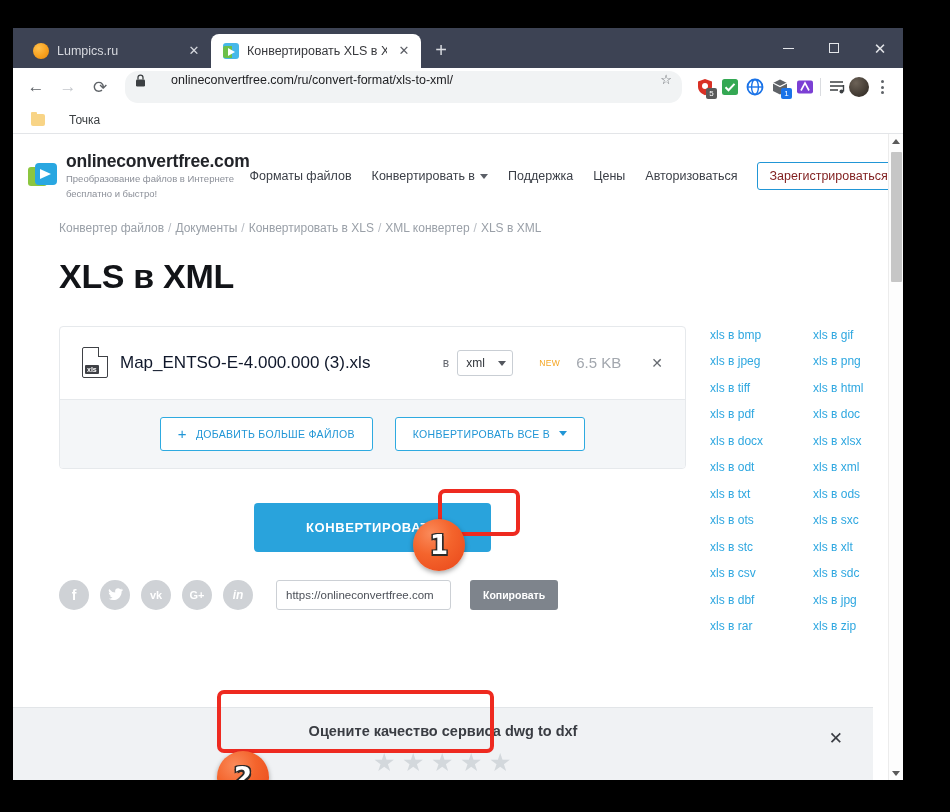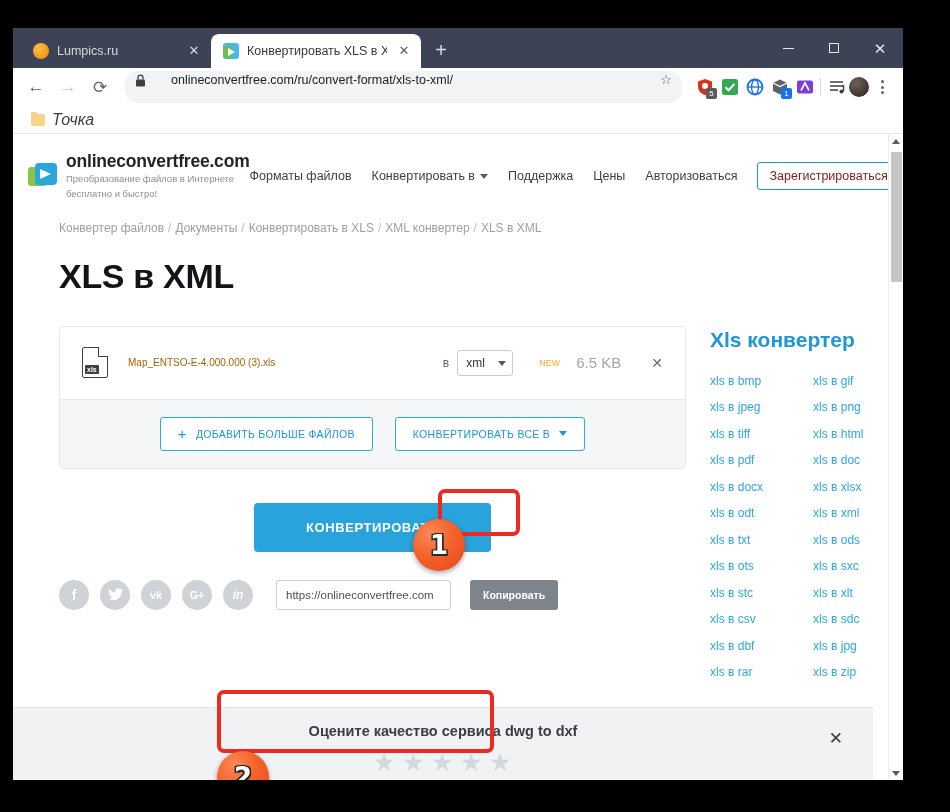--- a/index.html
+++ b/index.html
@@ -197,25 +197,24 @@
   .bookmarks-bar {
     height: 28px;
     background: #ffffff;
     border-bottom: 1px solid #e3e5e8;
     display: flex;
     align-items: center;
     padding-left: 12px;
     gap: 6px;
   }
   .bookmark {
-    display: flex; align-items: center; gap: 7px;
-    font-size: 16px; color: #3c4043;
+    display: flex; align-items: center; gap: 24px;
+    font-size: 12px; color: #3c4043;
     padding: 3px 6px; border-radius: 4px;
     cursor: pointer;
-    font-style: italic;
   }
   .folder-icon {
     width: 14px; height: 12px;
     background: #f8d486;
     border-radius: 1px 2px 2px 2px;
     position: relative;
   }
   .folder-icon::before {
     content: ""; position: absolute; left: 0; top: -2px;
     width: 6px; height: 3px; background: #f8d486; border-radius: 1px 1px 0 0;
@@ -391,23 +390,23 @@
     left: 2px; bottom: 3px;
     background: #3f4146;
     color: #ffffff;
     font-size: 7px;
     font-weight: bold;
     line-height: 9px;
     padding: 0 2px;
     border-radius: 1px;
   }
   .file-name {
-    margin-left: 20px;
-    font-size: 10px;
-    color: #a16207;
+    margin-left: 12px;
+    font-size: 17px;
+    color: #0f172a;
     white-space: nowrap;
   }
   .fmt-group {
     margin-left: auto;
     display: flex;
     align-items: center;
   }
   .fmt-label { font-size: 12px; color: #63676e; margin-right: 8px; }
   .fmt-select {
     appearance: none;
@@ -831,21 +830,20 @@
             <span class="social gplus">G+</span>
             <span class="social li">in</span>
 
             <input class="share-input" type="text" value="https://onlineconvertfree.com" style="">
             <button class="btn-copy">Копировать</button>
           </div>
 
         </div>
 
         <div class="col-side">
-          <div class="side-title">Xls конвертер</div>
           <div class="side-links">
               <span class="side-link">xls в bmp</span>
               <span class="side-link">xls в gif</span>
               <span class="side-link">xls в jpeg</span>
               <span class="side-link">xls в png</span>
               <span class="side-link">xls в tiff</span>
               <span class="side-link">xls в html</span>
               <span class="side-link">xls в pdf</span>
               <span class="side-link">xls в doc</span>
               <span class="side-link">xls в docx</span>

